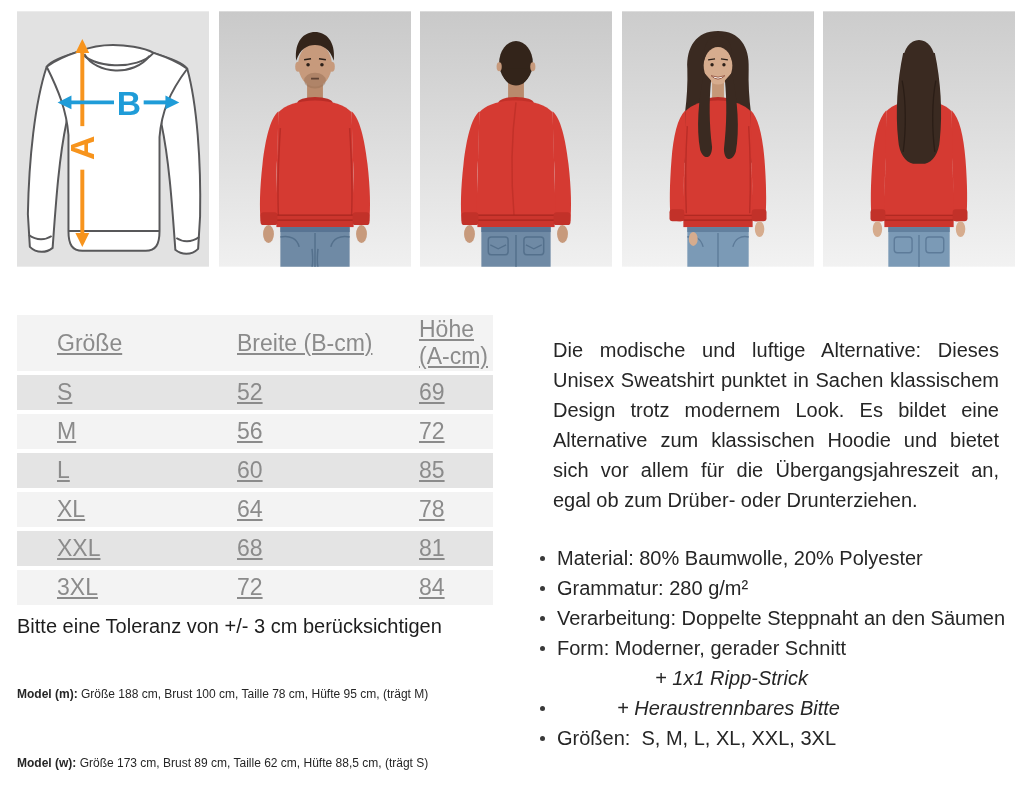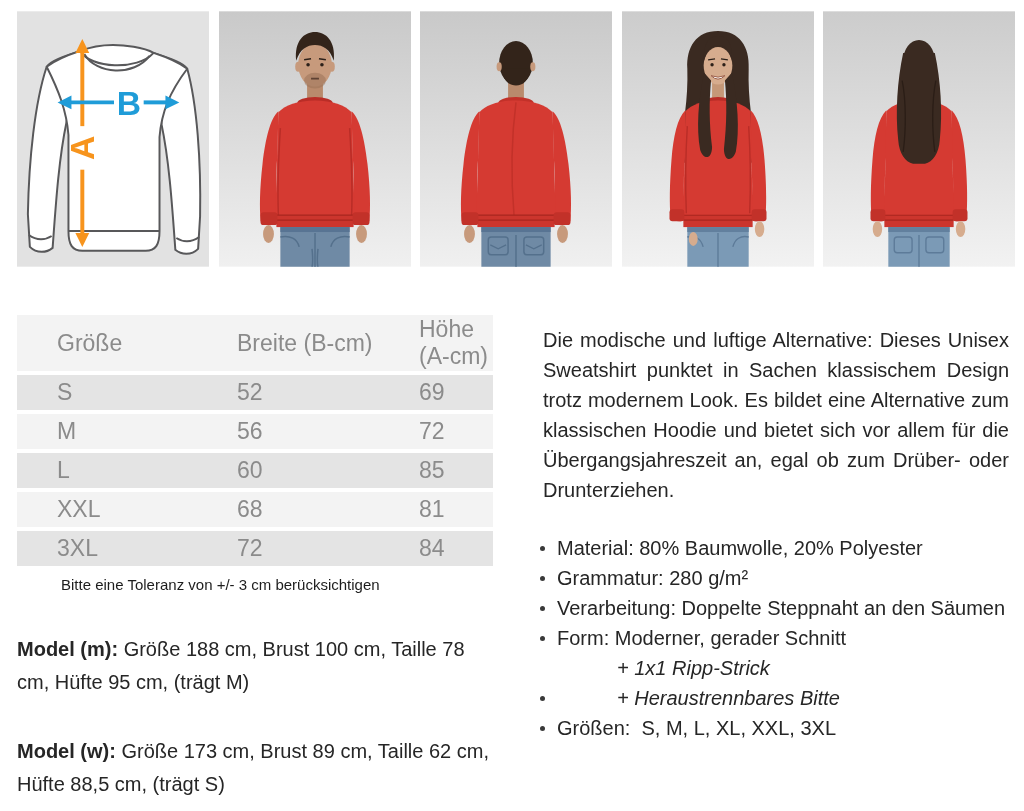--- a/index.html
+++ b/index.html
@@ -25,34 +25,34 @@
   svg text{font-family:"Liberation Sans","DejaVu Sans",sans-serif;font-weight:bold;}
   .c-orange{fill:var(--accent-orange);}
   .c-blue{fill:var(--accent-blue);}
   .s-orange{stroke:var(--accent-orange);}
   .s-blue{stroke:var(--accent-blue);}
   
   .content{display:flex;margin-top:43px;}
   .col-left{width:476px;margin-right:44px;flex:none;}
   .col-right{width:478px;flex:none;padding-top:8px;}
   
-  table.size{width:476px;border-collapse:separate;border-spacing:0 4px;font-size:23px;color:var(--table-text);}
+  table.size{width:476px;border-collapse:separate;border-spacing:0 4px;font-size:23px;color:var(--table-text);text-decoration:underline;}
   table.size th{font-weight:normal;text-align:left;background:var(--table-row-light);height:38px;}
   table.size td{height:33px;}
   table.size tbody tr:nth-child(odd) td{background:var(--table-row-dark);}
   table.size tbody tr:nth-child(even) td{background:var(--table-row-light);}
   table.size th:nth-child(1),table.size td:nth-child(1){width:178px;padding-left:40px;}
   table.size th:nth-child(2),table.size td:nth-child(2){width:180px;}
-  .tolerance{font-size:15px;color:#1d1d1d;margin-top:6px;margin-left:44px;}
+  .tolerance{font-size:20px;color:#1d1d1d;margin-top:6px;}
   .models{margin-top:40px;}
-  .model-line{font-size:20px;line-height:33px;margin:0 0 36px 0;white-space:normal;}
+  .model-line{font-size:12px;line-height:33px;margin:0 0 36px 0;white-space:normal;}
   .model-line b{font-weight:bold;}
   
-  .description{font-size:20px;line-height:30px;text-align:justify;margin:6px;}
-  ul.bullets{list-style:none;margin:28px 0 0 0;padding:0;font-size:20px;line-height:30px;}
+  .description{font-size:20px;line-height:30px;text-align:justify;margin:16px;}
+  ul.bullets{list-style:none;margin:28px 0 0 0;padding:0;font-size:20px;line-height:30px;text-align:center;}
   ul.bullets li{display:flex;align-items:flex-start;}
   ul.bullets .dot{flex:none;width:5px;height:5px;border-radius:50%;background:#3a3a3a;margin:13px 12px 0 3px;}
   ul.bullets .bt{white-space:pre-wrap;}
   ul.bullets .bs{margin-left:60px;white-space:pre-wrap;font-style:italic;}
 </style>
 </head>
 <body>
 
 <div class="page">
 
@@ -270,20 +270,25 @@
               <td>M</td>
               <td>56</td>
               <td>72</td>
             </tr>
             <tr>
               <td>L</td>
               <td>60</td>
               <td>85</td>
             </tr>
             <tr>
+              <td>XL</td>
+              <td>64</td>
+              <td>78</td>
+            </tr>
+            <tr>
               <td>XXL</td>
               <td>68</td>
               <td>81</td>
             </tr>
             <tr>
               <td>3XL</td>
               <td>72</td>
               <td>84</td>
             </tr>
           </tbody>

